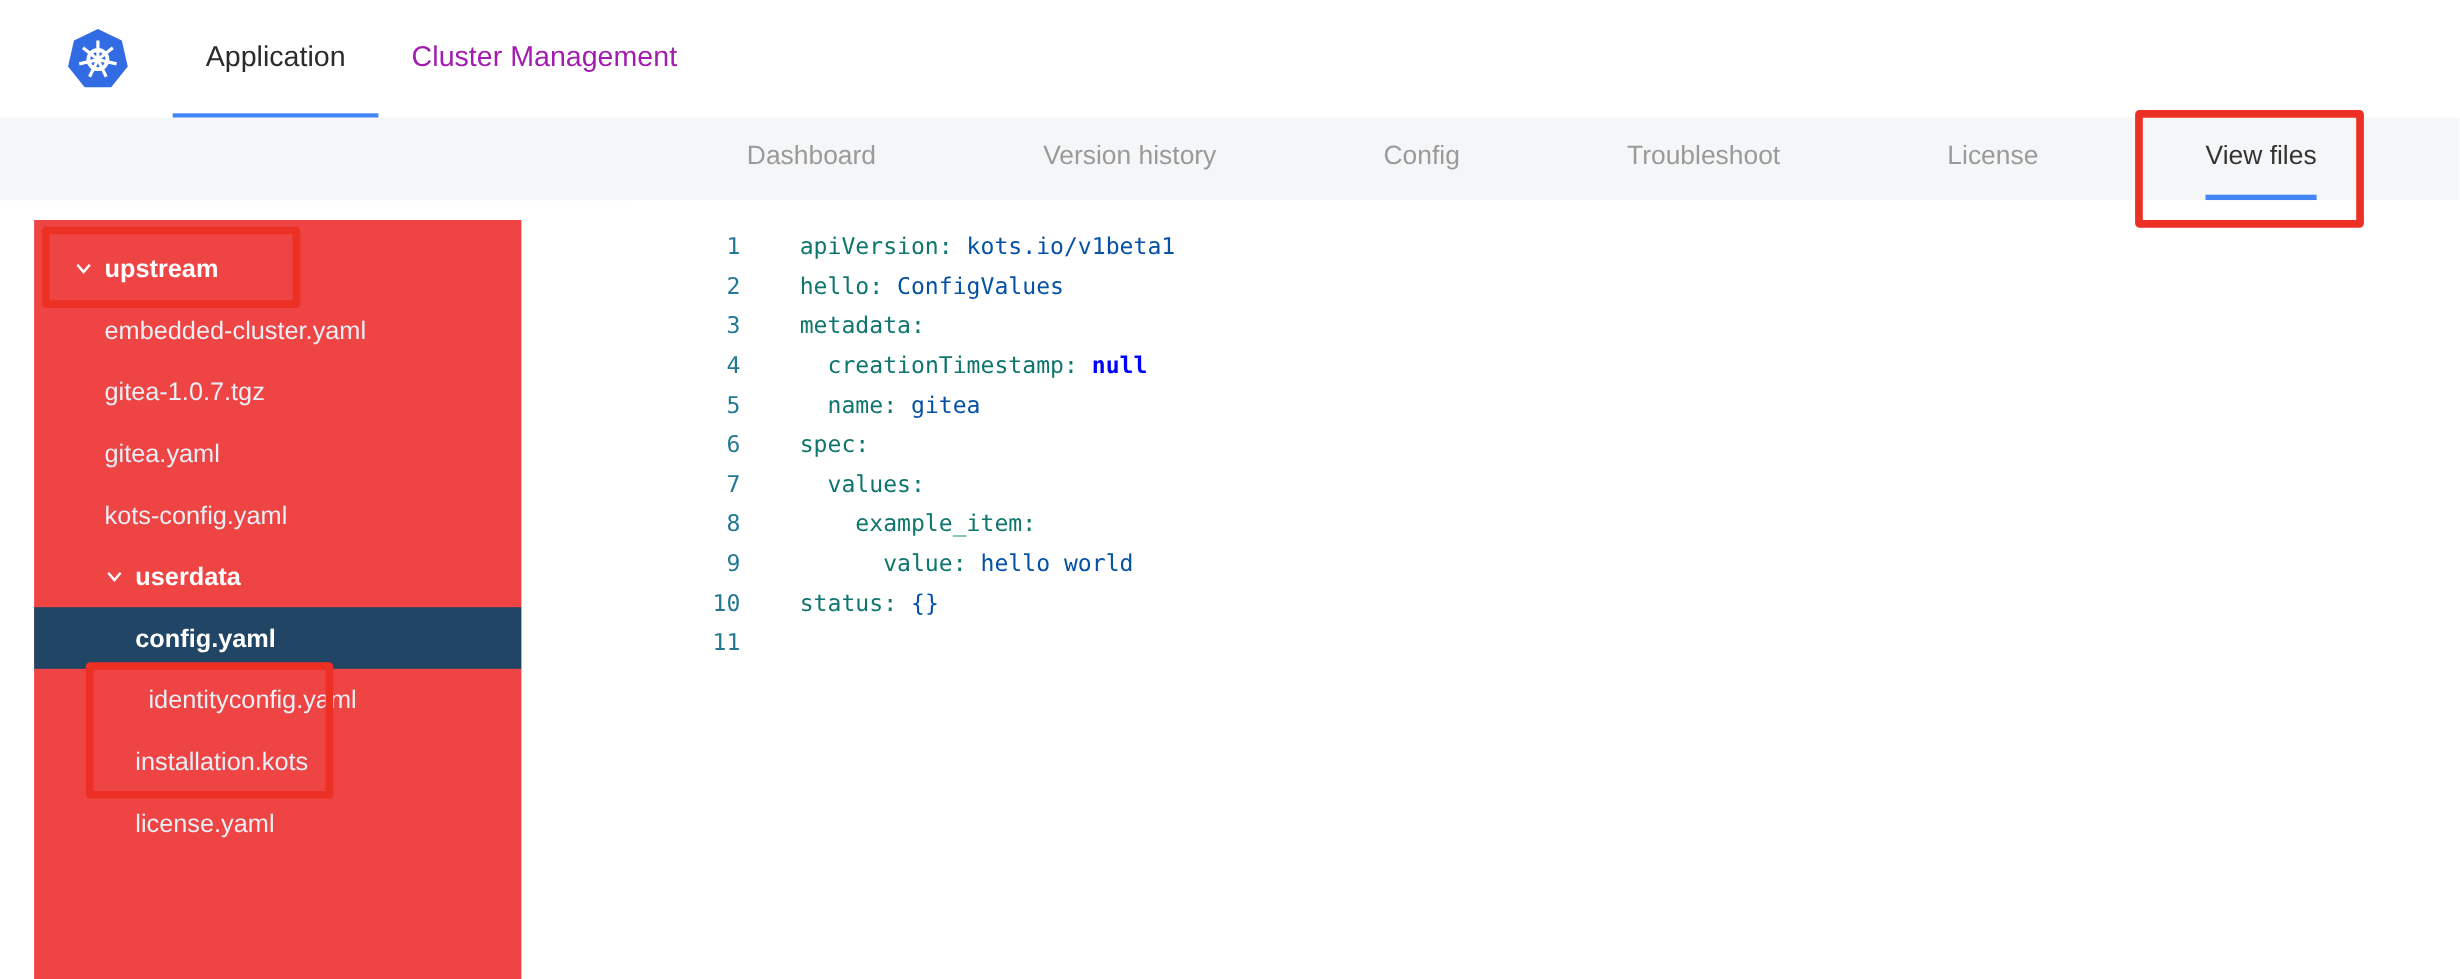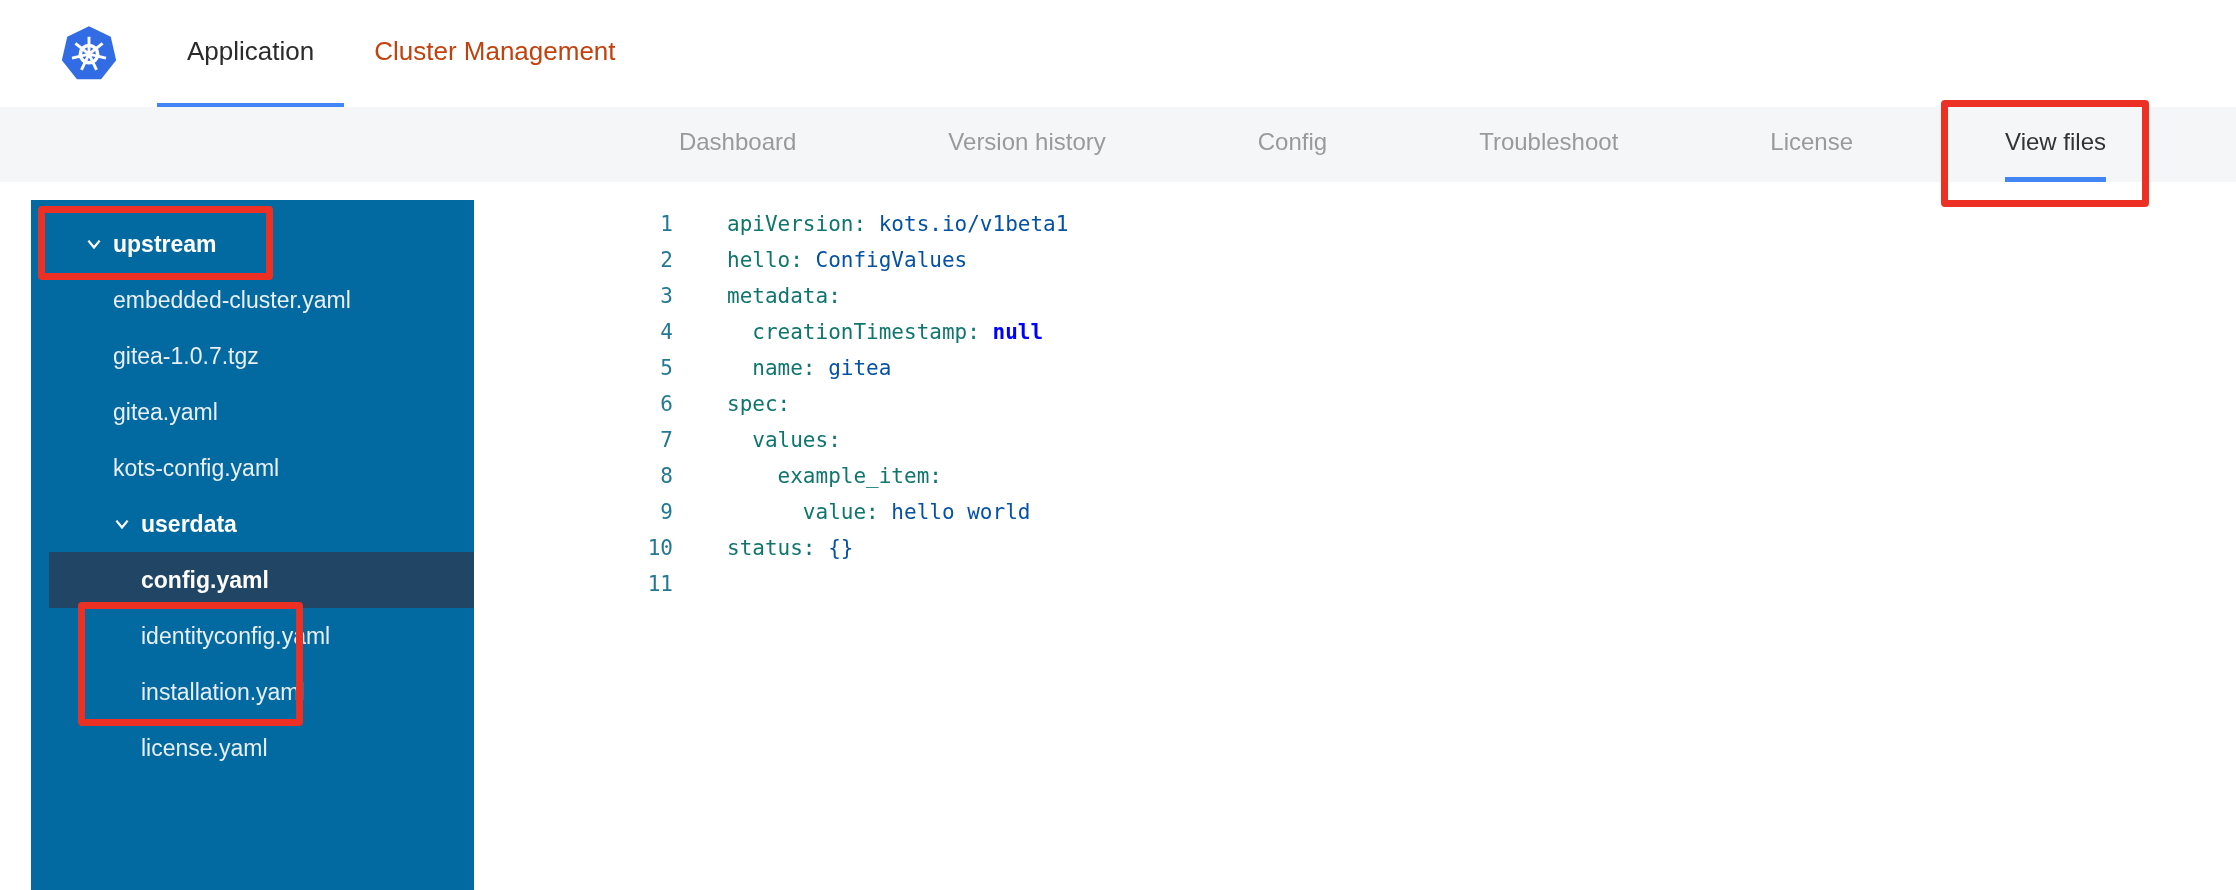--- a/index.html
+++ b/index.html
@@ -3,30 +3,30 @@
 <meta charset="utf-8">
 <style>
   * { box-sizing: border-box; }
   body { margin: 0; font-family: "Liberation Sans", sans-serif; background: #ffffff; }
   .screen { position: relative; width: 2236px; height: 890px; background: #ffffff; overflow: hidden; }
 
   
   .header { position: absolute; top: 0; left: 0; right: 0; height: 109px; background: #fff; border-bottom: 1px solid #e6e6e6; }
   .logo { position: absolute; left: 60px; top: 24px; width: 58px; height: 58px; cursor: pointer; }
   .header-tabs { position: absolute; left: 157px; top: 0; height: 107px; display: flex; }
-  .htab { display: flex; align-items: center; padding: 0 30px; font-size: 26px; color: #c2410c; cursor: pointer; border-bottom: 4px solid transparent; height: 100%; }
+  .htab { display: flex; align-items: center; padding: 0 30px; font-size: 26px; color: #a21caf; cursor: pointer; border-bottom: 4px solid transparent; height: 100%; }
   .htab.active { color: #2b2b2b; border-bottom-color: var(--accent, #4285f4); }
 
   
   .subnav { position: absolute; top: 107px; left: 0; right: 0; height: 75px; background: #f5f6f7; display: flex; justify-content: flex-end; align-items: stretch; gap: 120px; padding-right: 130px; }
   .snav-item { display: flex; align-items: center; font-size: 24px; color: #9a9a9a; cursor: pointer; border-bottom: 5px solid transparent; margin-left: 32px; }
   .snav-item.active { color: #333333; border-bottom-color: var(--accent, #4285f4); }
 
   
-  .sidebar { position: absolute; left: 31px; top: 200px; width: 443px; bottom: 0; background: #0369a1; padding-top: 16px; overflow: hidden; padding-left: 18px; }
+  .sidebar { position: absolute; left: 31px; top: 200px; width: 443px; bottom: 0; background: #ef4444; padding-top: 16px; overflow: hidden; }
   .tree-row { height: 56px; display: flex; align-items: center; color: #e9eff5; font-size: 23px; cursor: pointer; white-space: nowrap; }
   .tree-row.folder { font-weight: bold; color: #ffffff; }
   .tree-row.selected { background: #204565; font-weight: bold; color: #ffffff; }
   .chevron { width: 28px; display: inline-flex; align-items: center; flex: none; }
 
   
   .editor { position: absolute; left: 578px; top: 182px; right: 0; bottom: 0; background: #ffffff; padding-top: 24px; overflow: hidden; }
   .code-line { display: flex; height: 36px; line-height: 36px; font-family: "DejaVu Sans Mono", monospace; font-size: 21px; }
   .line-number { width: 95px; text-align: right; color: #237893; flex: none; }
   .code-content { margin-left: 54px; white-space: pre; color: #333333; }
@@ -103,25 +103,25 @@
         <span class="chevron">
           <svg width="18" height="18" viewBox="0 0 16 16">
             <polyline points="3,5 8,11 13,5" fill="none" stroke="#ffffff" stroke-width="2"></polyline>
           </svg>
         </span>
         <span>userdata</span>
       </div>
       <div class="tree-row file selected" style="padding-left: 92px;">
         <span>config.yaml</span>
       </div>
-      <div class="tree-row file" style="padding-left: 92px;">
+      <div class="tree-row file" style="padding-left: 92px; margin-left: 12px;">
         <span>identityconfig.yaml</span>
       </div>
       <div class="tree-row file" style="padding-left: 92px;">
-        <span>installation.yaml</span>
+        <span>installation.kots</span>
       </div>
       <div class="tree-row file" style="padding-left: 92px;">
         <span>license.yaml</span>
       </div>
     </div>
 
   <div class="editor" id="editor-lines">
       <div class="code-line">
         <span class="line-number">1</span>
         <span class="code-content"><span class="tok-key">apiVersion:</span><span class="tok-value"> kots.io/v1beta1</span></span>

